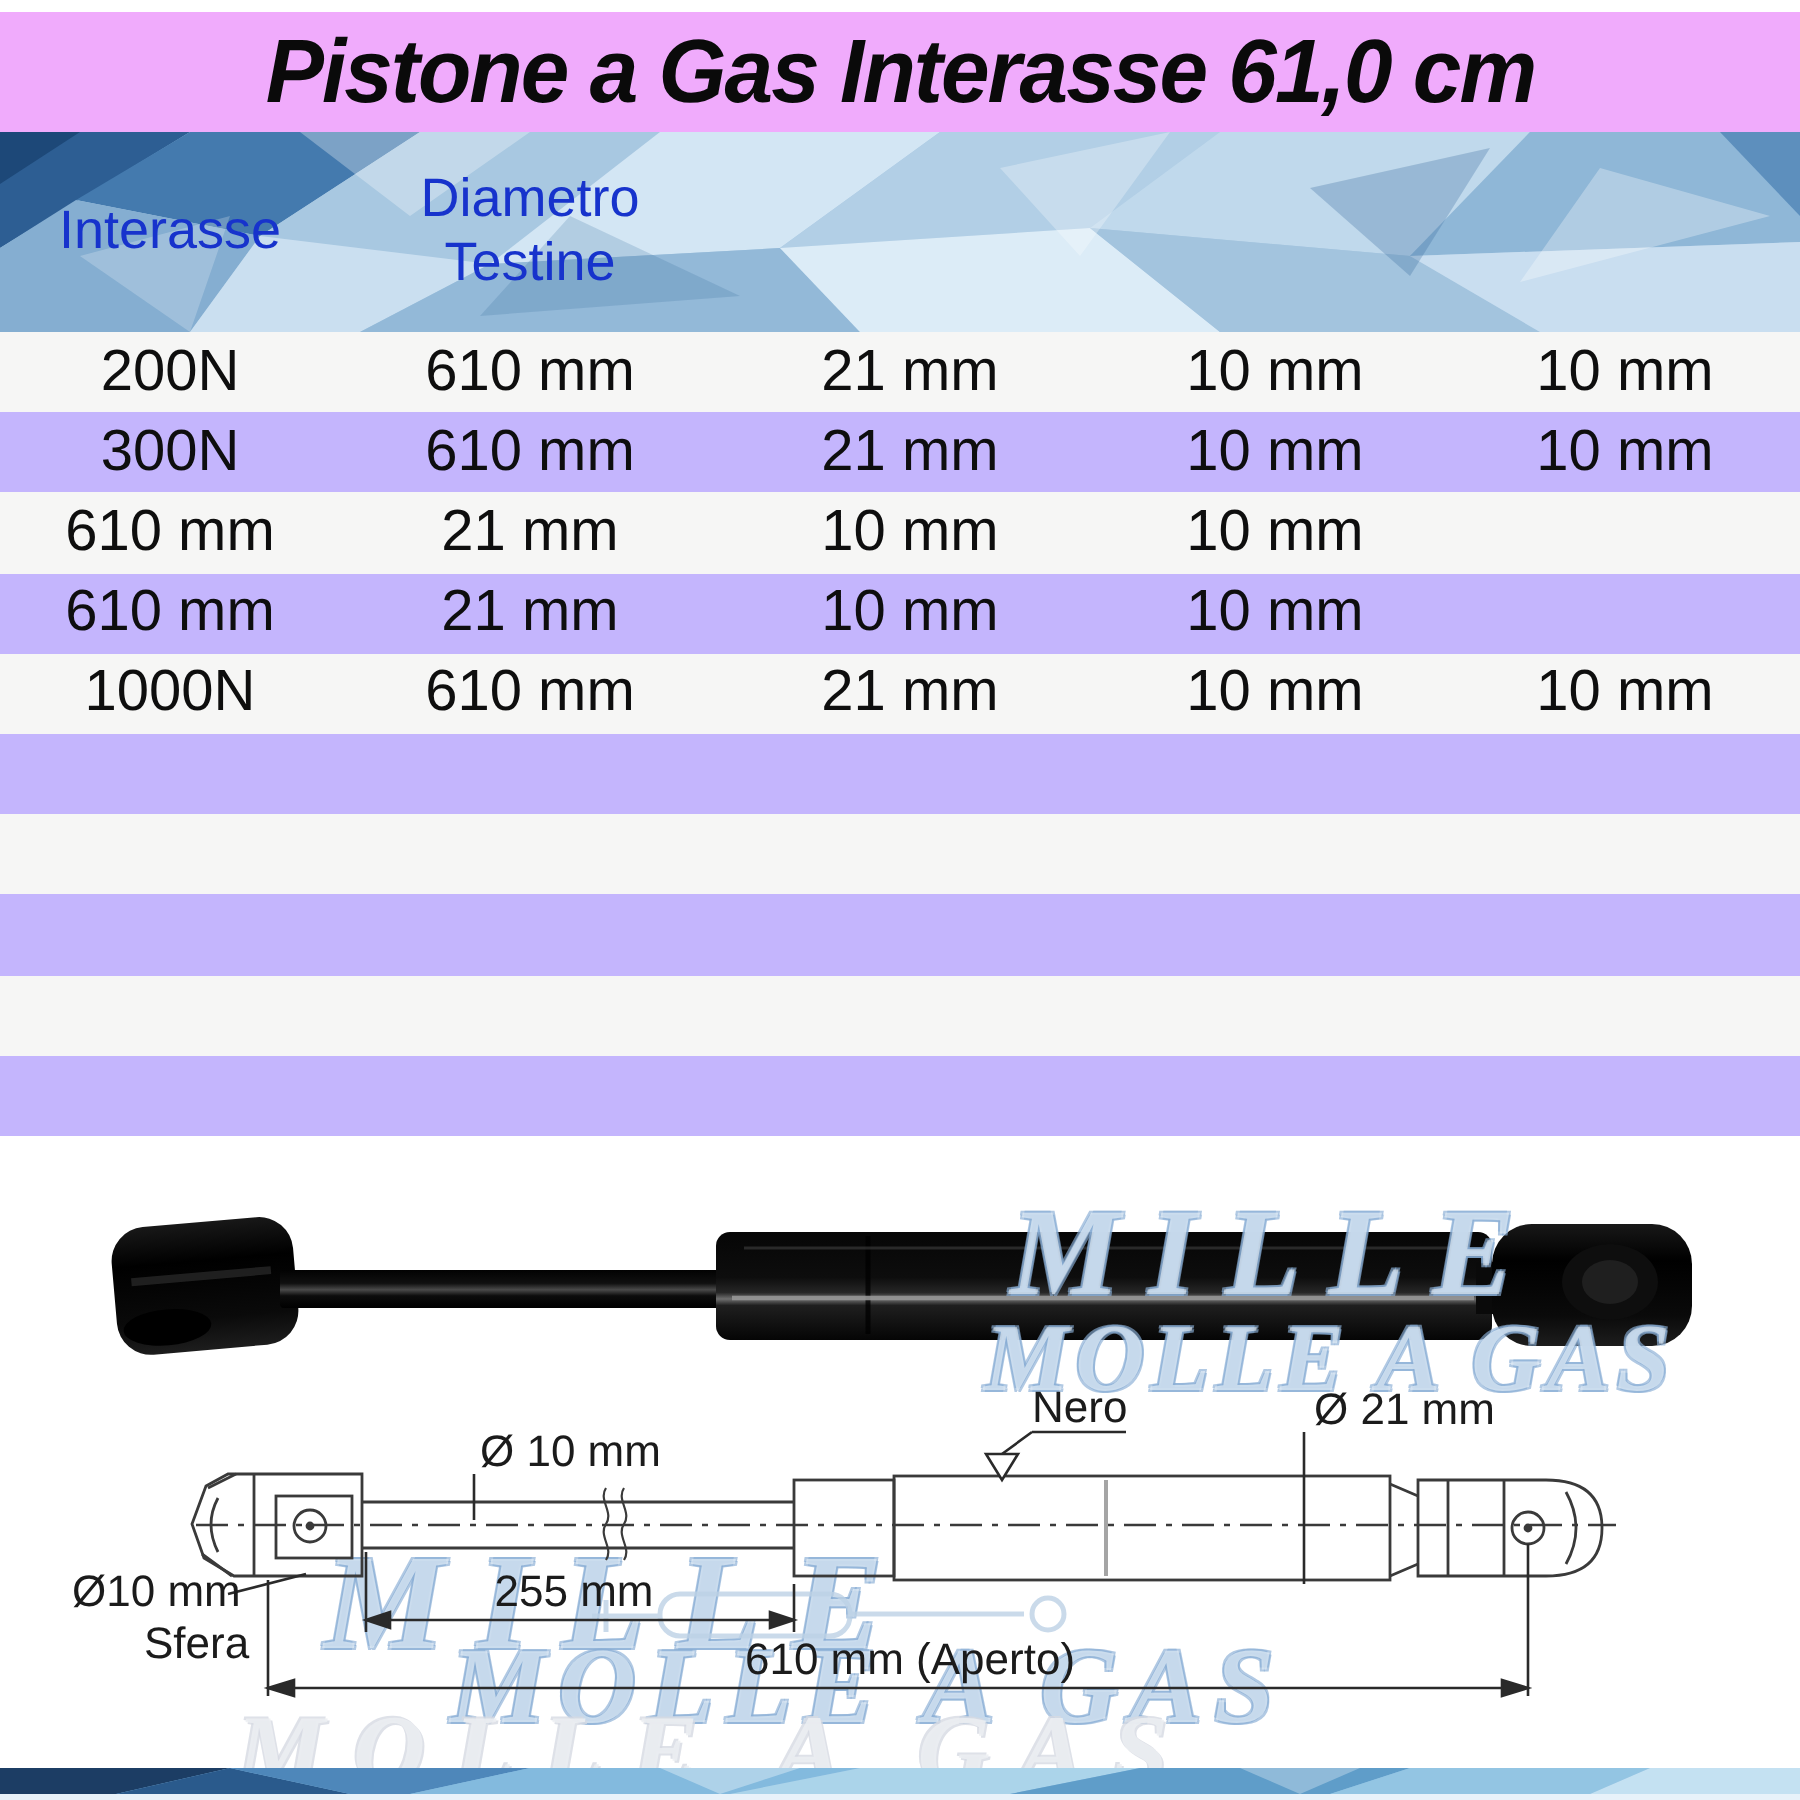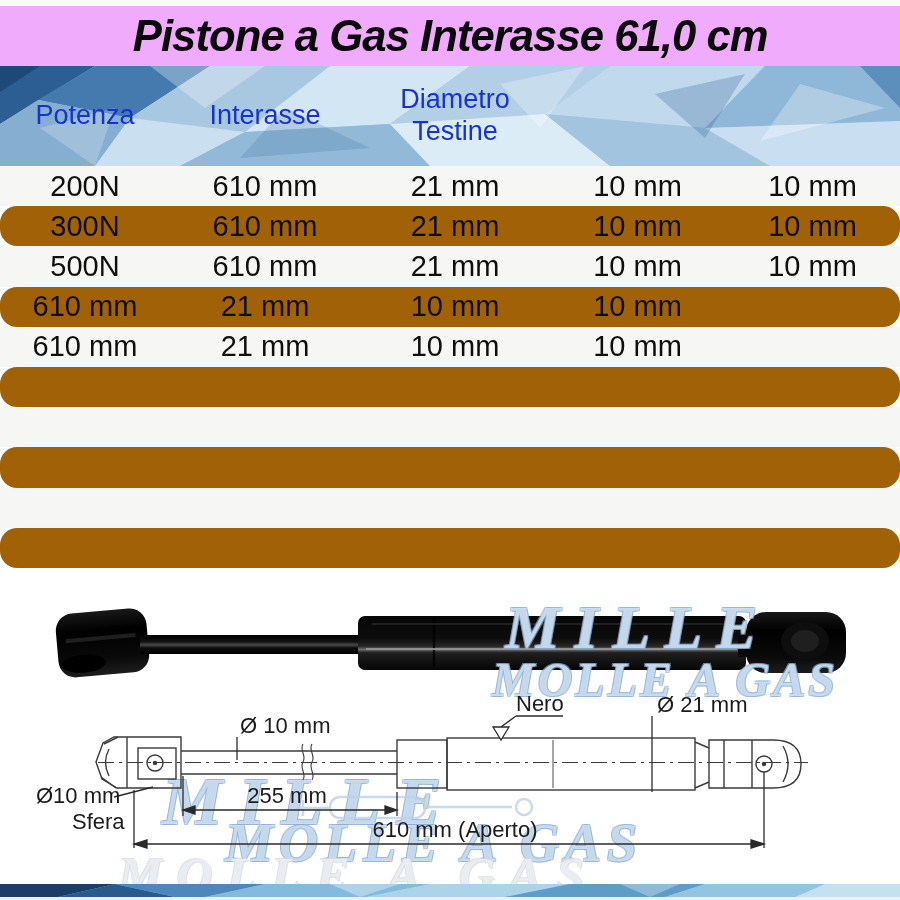--- a/index.html
+++ b/index.html
@@ -17,21 +17,21 @@
   .header-band svg{position:absolute;left:0;top:0;}
   .cols{display:grid;grid-template-columns:170px 190px 190px 175px 175px;width:900px;}
   .hrow{position:absolute;left:0;top:0;height:100px;align-items:center;}
   .hcell{display:flex;align-items:center;justify-content:center;height:100px;text-align:center;}
   .hcell span{display:inline-block;max-width:158px;font-size:27px;line-height:1.18;color:#1733cc;}
 
   
   .rows{position:absolute;left:0;top:166px;width:900px;}
   .row{height:40.2px;align-items:center;}
   .row.light{background:#f6f6f5;}
-  .row.dark{background:#a16207;border-radius:17px;}
+  .row.dark{background:#c4b5fd;}
   .cell{display:flex;align-items:center;justify-content:center;font-size:29px;color:#0e0e0e;}
 
   
   .photo-svg{position:absolute;left:0;top:585px;z-index:2;}
   .drawing-svg{position:absolute;left:0;top:685px;z-index:4;}
   .bottom-band{position:absolute;left:0;top:884px;z-index:5;}
 
   
   .wm{position:absolute;z-index:3;font-family:"Liberation Serif",serif;font-style:italic;font-weight:bold;
       white-space:nowrap;pointer-events:none;color:rgba(235,243,250,.62);
@@ -75,23 +75,20 @@
       <polygon points="860,0 900,0 900,42" fill="#5d8fbd"></polygon>
       <polygon points="150,0 265,0 205,42" fill="#ffffff" opacity="0.30"></polygon>
       <polygon points="500,18 585,0 540,62" fill="#ffffff" opacity="0.28"></polygon>
       <polygon points="655,28 745,8 705,72" fill="#3d6e9e" opacity="0.30"></polygon>
       <polygon points="40,62 115,42 95,100" fill="#ffffff" opacity="0.22"></polygon>
       <polygon points="800,18 885,42 760,75" fill="#ffffff" opacity="0.30"></polygon>
       <polygon points="285,42 370,82 240,92" fill="#33689c" opacity="0.20"></polygon>
     </svg>
     <div class="hrow cols">
       <div class="hcell">
-          <span>Potenza</span>
-        </div>
-      <div class="hcell">
           <span>Interasse</span>
         </div>
       <div class="hcell">
           <span>Diametro Testine</span>
         </div>
     </div>
   </div>
 
   <div class="rows">
     <div class="row light cols">
@@ -102,33 +99,33 @@
       <span class="cell">10 mm</span>
     </div>
     <div class="row dark cols">
       <span class="cell">300N</span>
       <span class="cell">610 mm</span>
       <span class="cell">21 mm</span>
       <span class="cell">10 mm</span>
       <span class="cell">10 mm</span>
     </div>
     <div class="row light cols">
-      <span class="cell">500N</span>
       <span class="cell">610 mm</span>
       <span class="cell">21 mm</span>
       <span class="cell">10 mm</span>
       <span class="cell">10 mm</span>
     </div>
     <div class="row dark cols">
       <span class="cell">610 mm</span>
       <span class="cell">21 mm</span>
       <span class="cell">10 mm</span>
       <span class="cell">10 mm</span>
     </div>
     <div class="row light cols">
+      <span class="cell">1000N</span>
       <span class="cell">610 mm</span>
       <span class="cell">21 mm</span>
       <span class="cell">10 mm</span>
       <span class="cell">10 mm</span>
     </div>
     <div class="row dark"></div>
     <div class="row light"></div>
     <div class="row dark"></div>
     <div class="row light"></div>
     <div class="row dark"></div>

